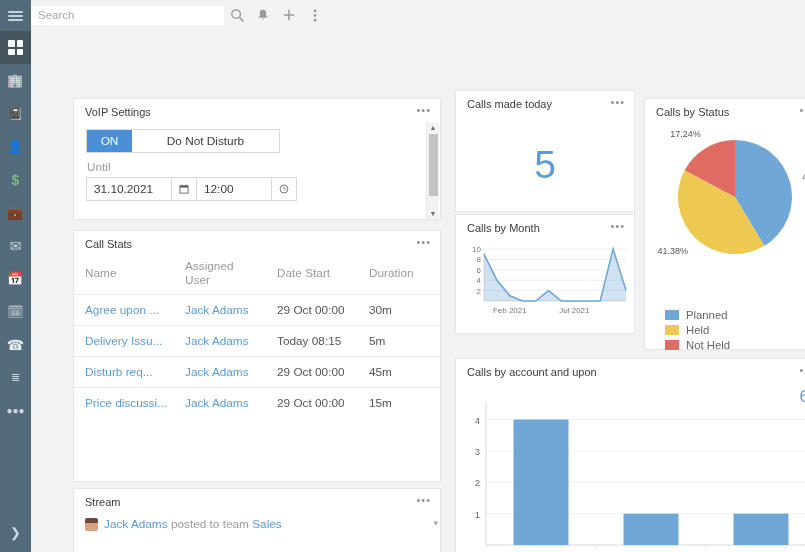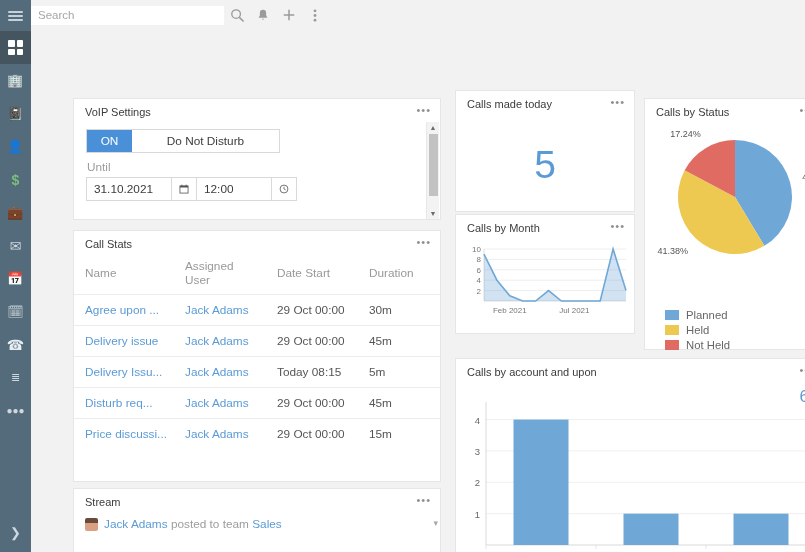--- a/index.html
+++ b/index.html
@@ -339,26 +339,20 @@
             </tr>
           </thead>
           <tbody>
             <tr>
               <td class="link"><a href="#">Agree upon ...</a></td>
               <td class="user">Jack Adams</td>
               <td>29 Oct 00:00</td>
               <td>30m</td>
             </tr>
             <tr>
-              <td class="link"><a href="#">Delivery issue</a></td>
-              <td class="user">Jack Adams</td>
-              <td>29 Oct 00:00</td>
-              <td>45m</td>
-            </tr>
-            <tr>
               <td class="link"><a href="#">Delivery Issu...</a></td>
               <td class="user">Jack Adams</td>
               <td>Today 08:15</td>
               <td>5m</td>
             </tr>
             <tr>
               <td class="link"><a href="#">Disturb req...</a></td>
               <td class="user">Jack Adams</td>
               <td>29 Oct 00:00</td>
               <td>45m</td>

